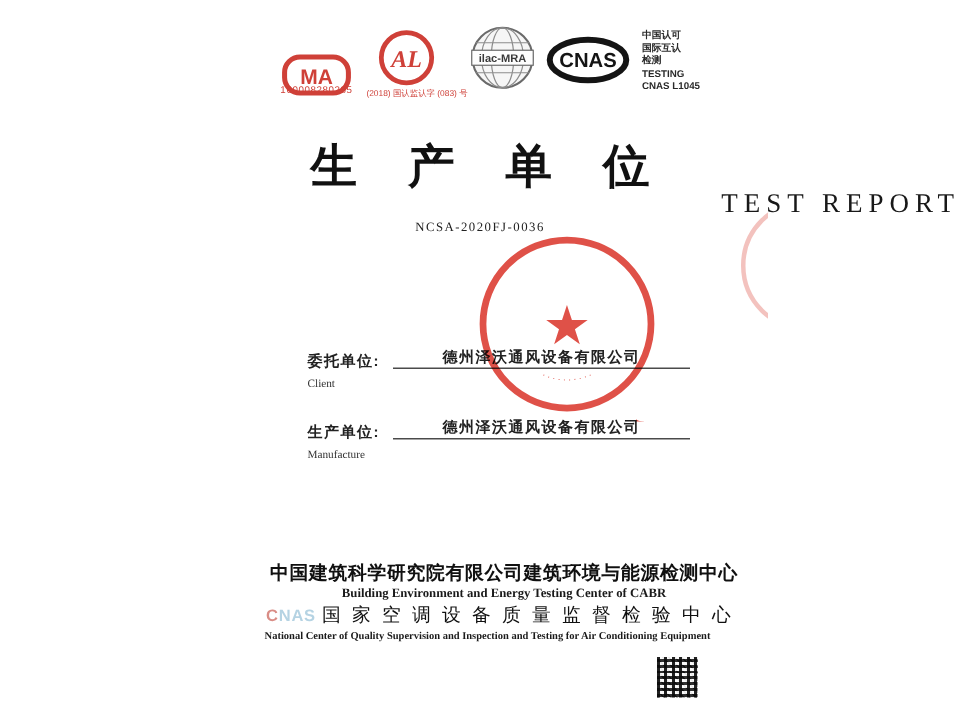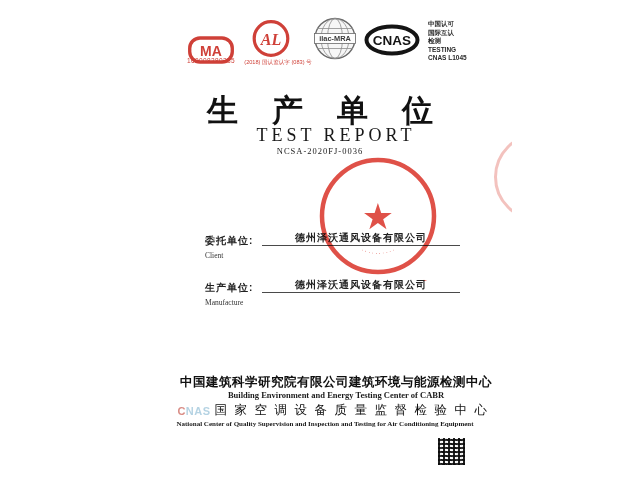--- a/index.html
+++ b/index.html
@@ -13,21 +13,21 @@
   .cma-num { position:absolute; left:181px; top:57px; width:60px; font-size:6.5px; color:#cf4038; letter-spacing:.4px; text-align:center; }
   .cal-wrap { left:250px; top:19px; }
   .cal-cap { position:absolute; left:238px; top:59px; width:80px; font-size:5.6px; color:#cf4038; text-align:center; white-space:nowrap; }
   .ilac-wrap { left:313px; top:16px; }
   .cnas-wrap { left:364px; top:24px; }
   .accred { position:absolute; left:428px; top:20px; font-size:6.5px; line-height:8.6px; font-weight:700; color:#2a2a2a; }
 
   
   .title-zh { position:absolute; left:0; top:90px; width:640px; text-align:center;
     font-size:31px; font-weight:700; color:#111; letter-spacing:34px; text-indent:34px; }
-  .title-en { position:absolute; left:0; top:125px; width:640px; text-align:center;
+  .title-en { position:absolute; left:0; top:125px; width:640px; text-align:right;
     font-family:"Liberation Serif", serif; font-size:18px; letter-spacing:4px; color:#181818;padding-left:32px; }
   .report-no { position:absolute; left:0; top:146px; width:640px; text-align:center;
     font-family:"Liberation Serif", serif; font-size:8.5px; letter-spacing:1px; color:#222; }
 
   
   .field { position:absolute; left:205px; width:255px; height:30px; }
   .f-zh { font-size:10px; font-weight:700; color:#222; letter-spacing:1px; }
   .f-en { font-family:"Liberation Serif", serif; font-size:7.5px; color:#333; margin-top:3px; }
   .f-val { position:absolute; left:57px; top:-3px; width:198px; height:15px;
     border-bottom:1px solid #4a4a4a; text-align:center; font-size:10px; font-weight:700; color:#222; letter-spacing:1px; }

